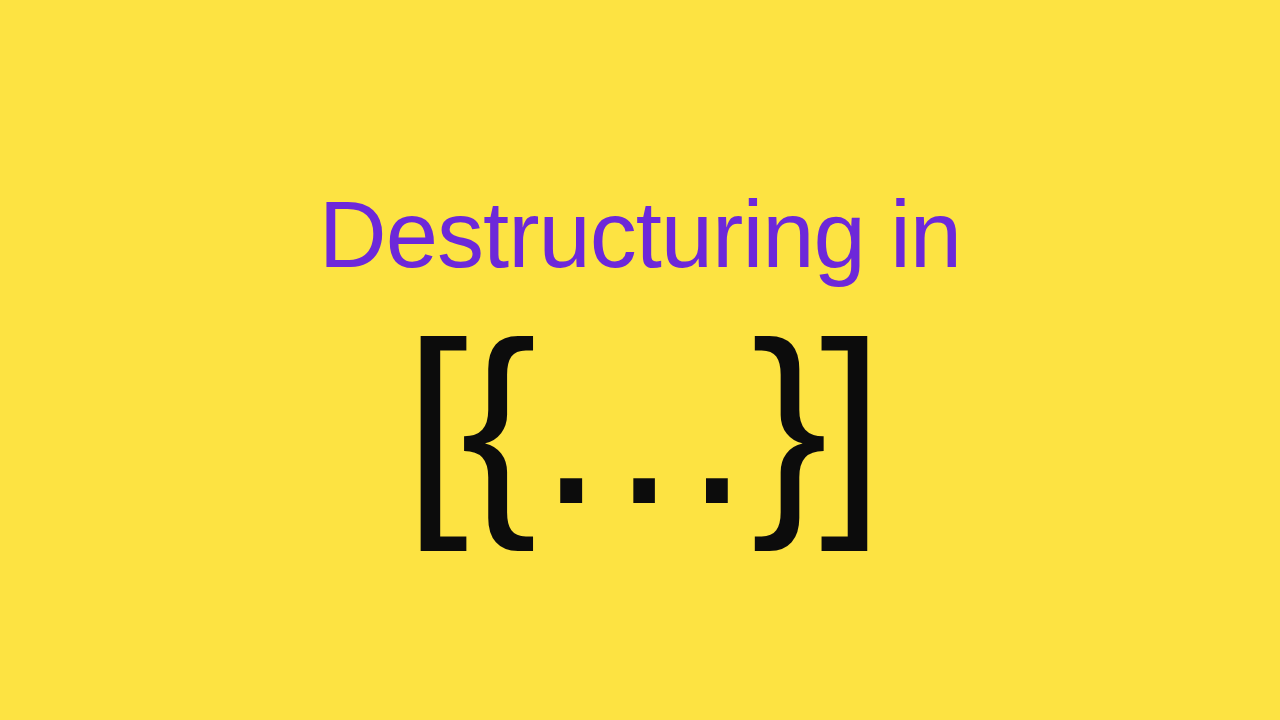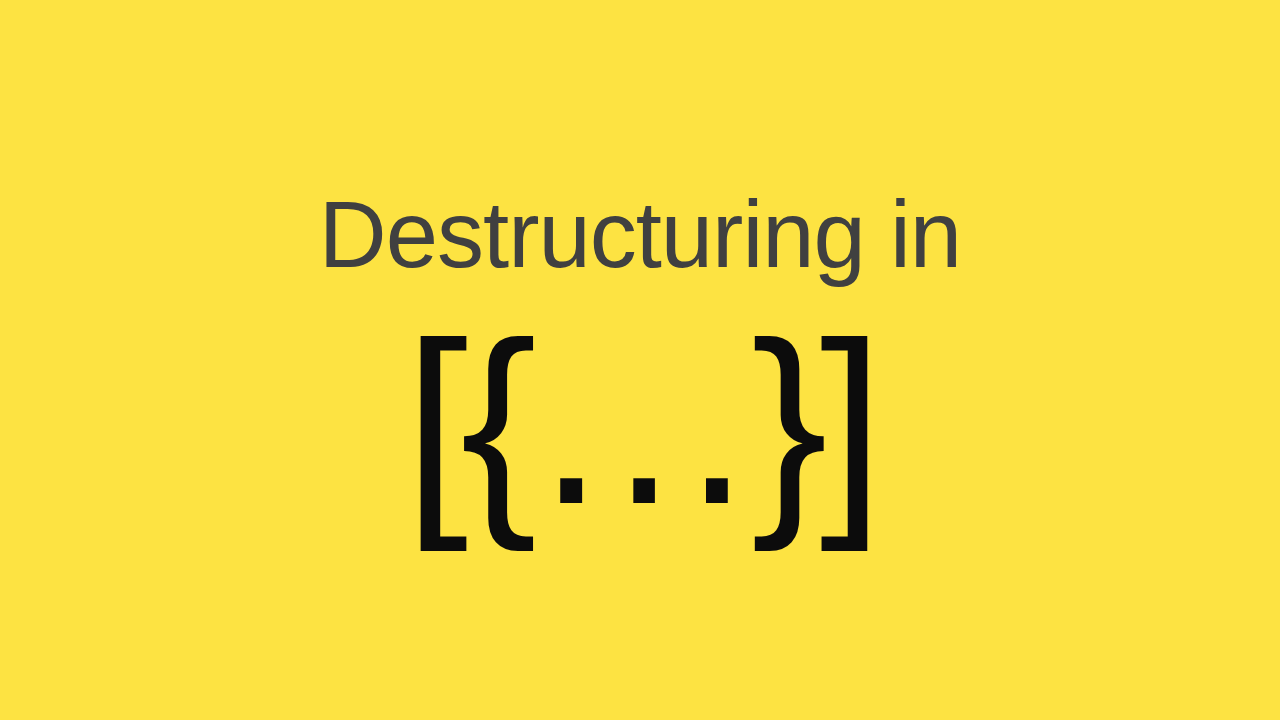--- a/index.html
+++ b/index.html
@@ -14,21 +14,21 @@
       display: flex;
       flex-direction: column;
       align-items: center;
       justify-content: center;
       font-family: Arial, Helvetica, sans-serif;
       overflow: hidden;
     }
     .title {
       font-size: 94px;
       font-weight: 400;
-      color: #404040;
+      color: #6d28d9;
       text-align: center;
       line-height: 1.15;
       letter-spacing: -1px;
     }
     .brackets {
       font-size: 230px;
       font-weight: 400;
       color: #0c0c0c;
       text-align: center;
       line-height: 1;

